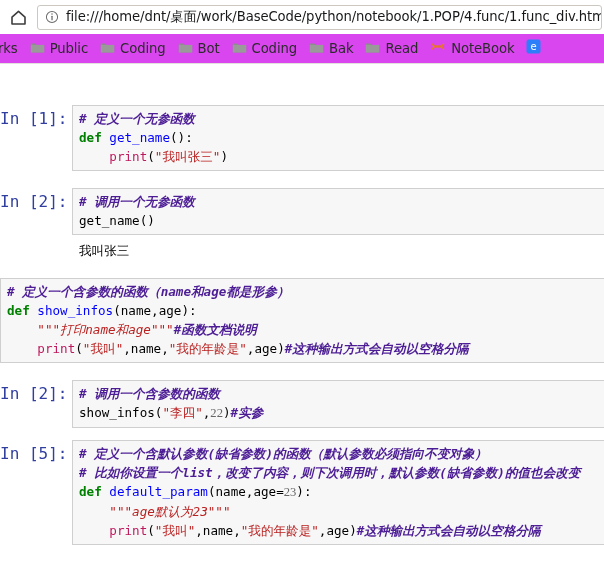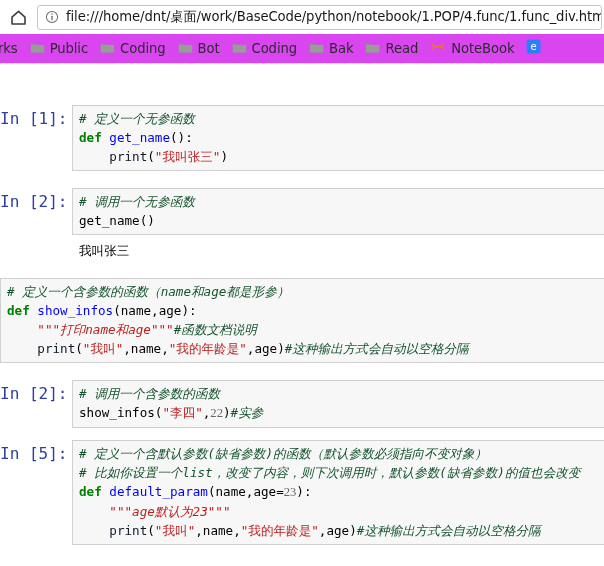--- a/index.html
+++ b/index.html
@@ -153,24 +153,24 @@
     margin: 0;
     font-family: "DejaVu Sans Mono", "Liberation Mono", monospace;
     font-size: 12.6px;
     line-height: 19px;
     color: #000000;
     white-space: pre;
     overflow: hidden;
   }
 
   
-  .c  { color: #14532d; font-style: italic; }   
+  .c  { color: #4c1d95; font-style: italic; font-weight: bold; }   
   .k  { color: #008000; font-weight: bold; }    
   .nf { color: #0000ff; }                        
-  .nb { color: #0f172a; }                        
+  .nb { color: #be185d; }                        
   .s  { color: #ba2121; }                        
   .sd { color: #ba2121; font-style: italic; }    
   .mi { color: #666666; font-family: Liberation Serif, serif; }                        
   .p  { color: #000000; }
   .n  { color: #000000; }
 
   .output-row {
     display: flex;
     align-items: flex-end;
   }

